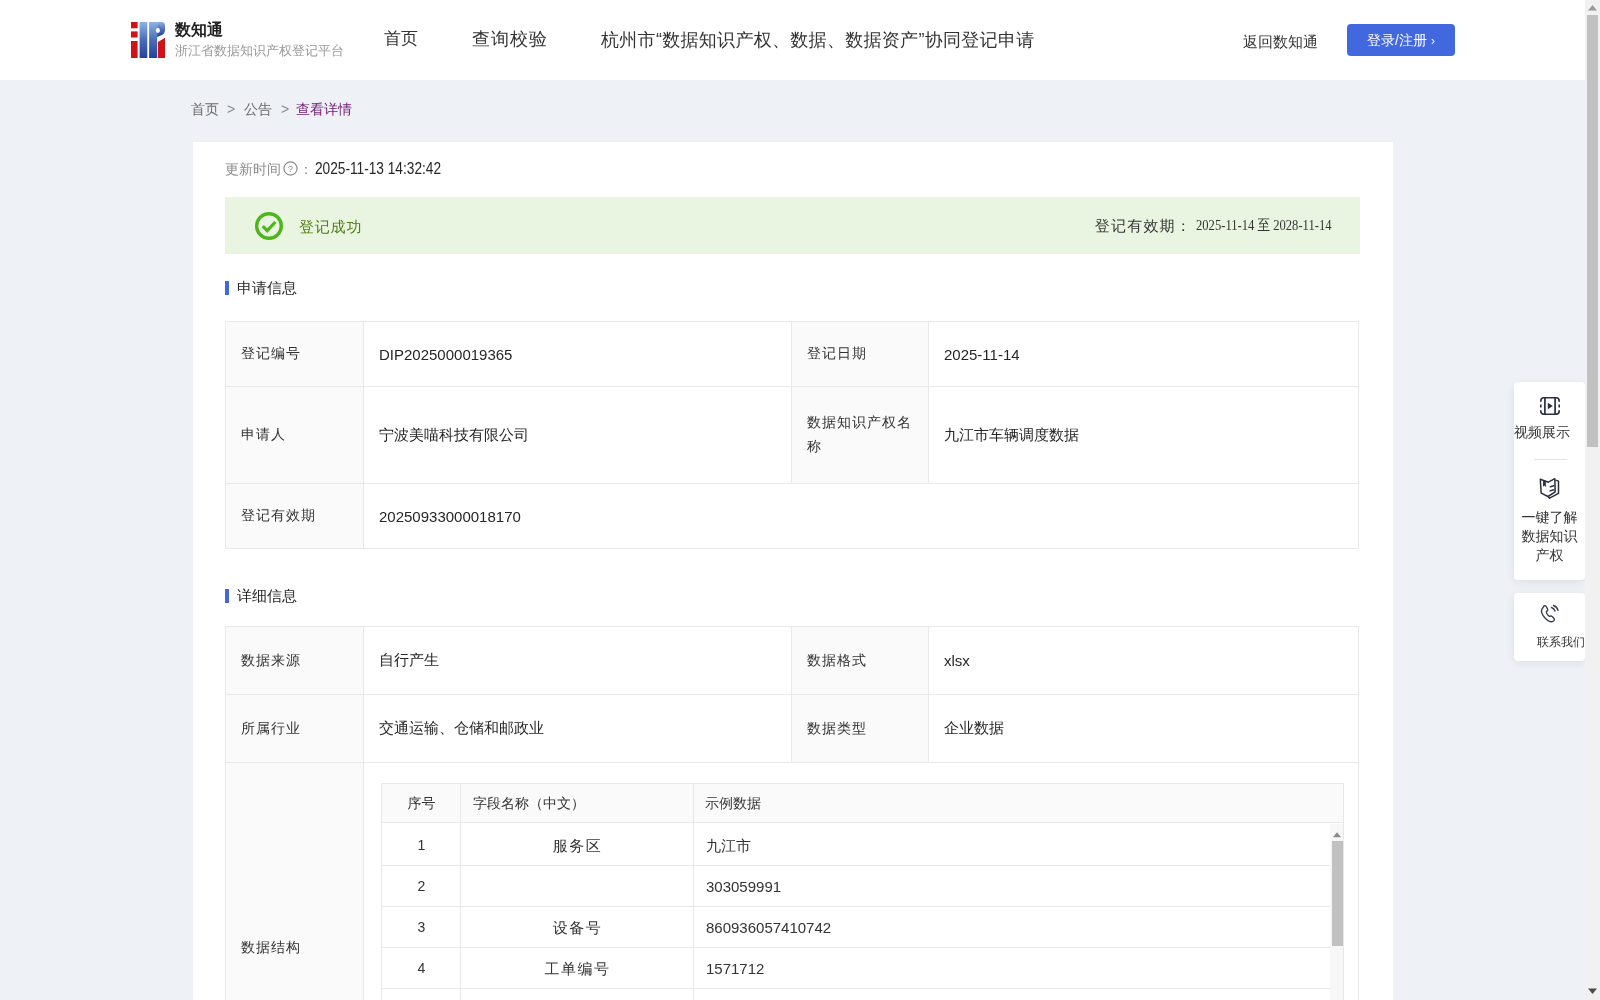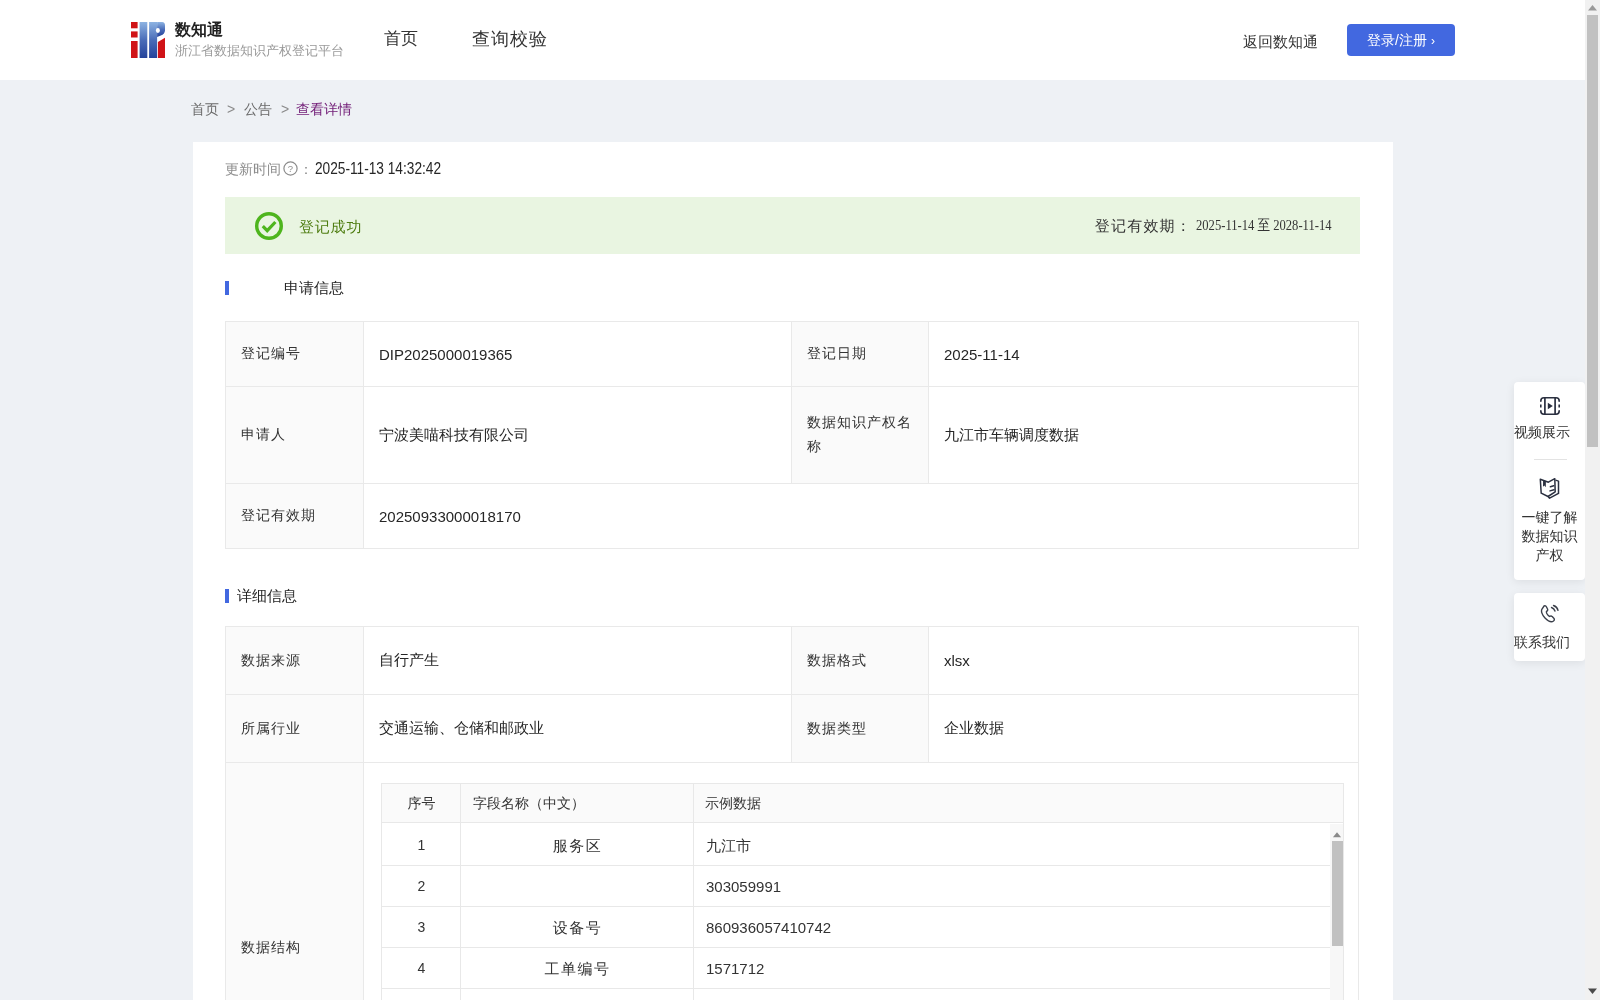--- a/index.html
+++ b/index.html
@@ -23,20 +23,21 @@
     <rect x="8.6" y="0" width="7.7" height="36" fill="url(#bg1)"></rect>
     <rect x="18.1" y="0" width="8" height="36" fill="url(#bg1)"></rect>
     <path d="M26.1,0 L31.2,0 C33.1,0 34,1.3 34,3.2 L34,8.2 C34,10.8 32.4,12.6 29.8,13.6 L26.1,15 Z" fill="url(#bg1)"></path>
     <ellipse cx="26.9" cy="8.5" rx="2" ry="2.4" fill="#fff"></ellipse>
     <path d="M26.9,20 L34,15.8 L34,36 L26.9,36 Z" fill="#d01317"></path>
   </svg>
   <div class="abs" style="left:175px;top:20px;font-size:16px;font-weight:bold;color:#222;">数知通</div>
   <div class="abs" style="left:175px;top:42px;font-size:13px;color:#999;">浙江省数据知识产权登记平台</div>
   <div class="abs" style="left:384px;top:27px;font-size:17px;color:#333;">首页</div>
   <div class="abs" style="left:472px;top:27px;font-size:18px;color:#333;letter-spacing:1px;">查询校验</div>
+  <div class="abs" style="left:601px;top:28px;font-size:18px;color:#333;letter-spacing:0.3px;">杭州市“数据知识产权、数据、数据资产”协同登记申请</div>
   <div class="abs" style="left:1243px;top:33px;font-size:15px;color:#333;">返回数知通</div>
   <div class="abs" style="left:1347px;top:24px;width:108px;height:32px;background:#4268e0;border-radius:4px;color:#fff;font-size:14px;line-height:32px;text-align:center;">登录/注册 <span style="font-size:12px;">›</span></div>
 </div>
 
 <div class="abs" style="left:191px;top:101px;font-size:14px;color:#6a6a6a;font-family:'Liberation Serif',serif;">首页</div>
 <div class="abs" style="left:227px;top:101px;font-size:14px;color:#8a8a8a;">&gt;</div>
 <div class="abs" style="left:244px;top:101px;font-size:14px;color:#6a6a6a;font-family:'Liberation Serif',serif;">公告</div>
 <div class="abs" style="left:281px;top:101px;font-size:14px;color:#8a8a8a;">&gt;</div>
 <div class="abs" style="left:296px;top:101px;font-size:14px;color:#701a75;">查看详情</div>
 
@@ -54,21 +55,21 @@
     <svg class="abs" style="left:29px;top:14px;" width="30" height="30" viewBox="0 0 30 30">
       <circle cx="15" cy="15" r="12.3" fill="none" stroke="#4eb51d" stroke-width="3.4"></circle>
       <path d="M8.8,15.2 L13.2,19.6 L21.4,11" fill="none" stroke="#4eb51d" stroke-width="3.2"></path>
     </svg>
     <div class="abs" style="left:74px;top:21px;font-size:15px;color:#4d7c0f;letter-spacing:0.8px;">登记成功</div>
     <div class="abs" style="right:168px;top:20px;font-family:'Liberation Serif',serif;font-size:15px;color:#333;letter-spacing:1.2px;">登记有效期：</div>
 <div class="abs" style="left:971px;top:19px;font-family:'Liberation Serif',serif;font-size:15px;color:#333;transform:scaleX(0.84);transform-origin:0 50%;white-space:nowrap;">2025-11-14 至 2028-11-14</div>
   </div>
 
   <div class="abs" style="left:32px;top:139px;width:4px;height:14px;background:#4268e0;"></div>
-  <div class="abs" style="left:44px;top:137px;font-size:15px;color:#262626;margin-left:47px;">申请信息</div>
+  <div class="abs" style="left:44px;top:137px;font-size:15px;color:#262626;">申请信息</div>
 
   <table class="abs t" style="left:32px;top:179px;" cellspacing="0">
     <tbody>
         <tr style="height:65px;">
       <td class="lab" style="width:138px;">登记编号</td>
       <td class="val" style="width:428px;">DIP2025000019365</td>
       <td class="lab" style="width:137px;">登记日期</td>
       <td class="val" style="width:430px;">2025-11-14</td>
     </tr>
     <tr style="height:97px;font-family:Liberation Serif, serif;">
@@ -166,21 +167,21 @@
   <path d="M1.3,2.3 L9.4,5.2 L15.8,1.7 L16.2,14.8 L9,19.5 L2.2,16.2 Z" fill="#fff" stroke="#2b3040" stroke-width="1.5" stroke-linejoin="round"></path>
   <path d="M4.1,2.9 L6.9,3.9 L6.8,10.3 L5.3,8.6 L4,9.7 Z" fill="#2b3040"></path>
   <path d="M11.4,9.7 L14.7,8.7 M11,13.9 L15,12.7" stroke="#2b3040" stroke-width="1.5" stroke-linecap="round"></path>
 </svg>
 <div class="abs" style="left:1514px;top:508px;width:71px;text-align:center;font-size:14px;color:#333;line-height:19px;">一键了解<br>数据知识<br>产权</div>
 <div class="abs" style="left:1514px;top:593px;width:71px;height:68px;background:#fff;border-radius:4px;box-shadow:0 2px 10px rgba(0,0,0,0.08);"></div>
 <svg class="abs" style="left:1539px;top:604px;" width="20" height="20" viewBox="0 0 20 20">
   <path d="M5,2 C6,1.5 7,2 7.5,3 L8.5,5 C9,6 8.5,7 7.5,7.5 C7,9 9,11.5 10.5,12.5 C11.5,11.8 12.5,11.8 13.2,12.6 L14.8,14.2 C15.6,15 15.5,16.2 14.5,17 C12.5,18.5 9,17 6,14 C3,11 1.8,7 3,5 Z" fill="none" stroke="#3a3f4a" stroke-width="1.4"></path>
   <path d="M12.5,3.5 C14,4 15.5,5.5 16,7 M14.5,1.5 C16.8,2.3 18.5,4 19,6.3" fill="none" stroke="#3a3f4a" stroke-width="1.4" stroke-linecap="round"></path>
 </svg>
-<div class="abs" style="left:1514px;top:634px;width:71px;text-align:left;font-size:14px;color:#333;">联系我们</div>
+<div class="abs" style="left:1514px;top:634px;width:71px;text-align:right;font-size:12px;color:#333;">联系我们</div>
 
 <div class="abs" style="left:1585px;top:0;width:15px;height:1000px;background:#f1f1f1;"></div>
 <svg class="abs" style="left:1587px;top:4px;" width="11" height="8" viewBox="0 0 11 8">
     <path d="M5.5,1 L10,6.5 L1,6.5 Z" fill="#9a9a9a"></path>
   </svg>
 <div class="abs" style="left:1587px;top:15px;width:11px;height:432px;background:#c1c1c1;"></div>
 <svg class="abs" style="left:1587px;top:987px;" width="11" height="8" viewBox="0 0 11 8">
     <path d="M5.5,7 L10,1.5 L1,1.5 Z" fill="#4b4b4b"></path>
   </svg>
 

